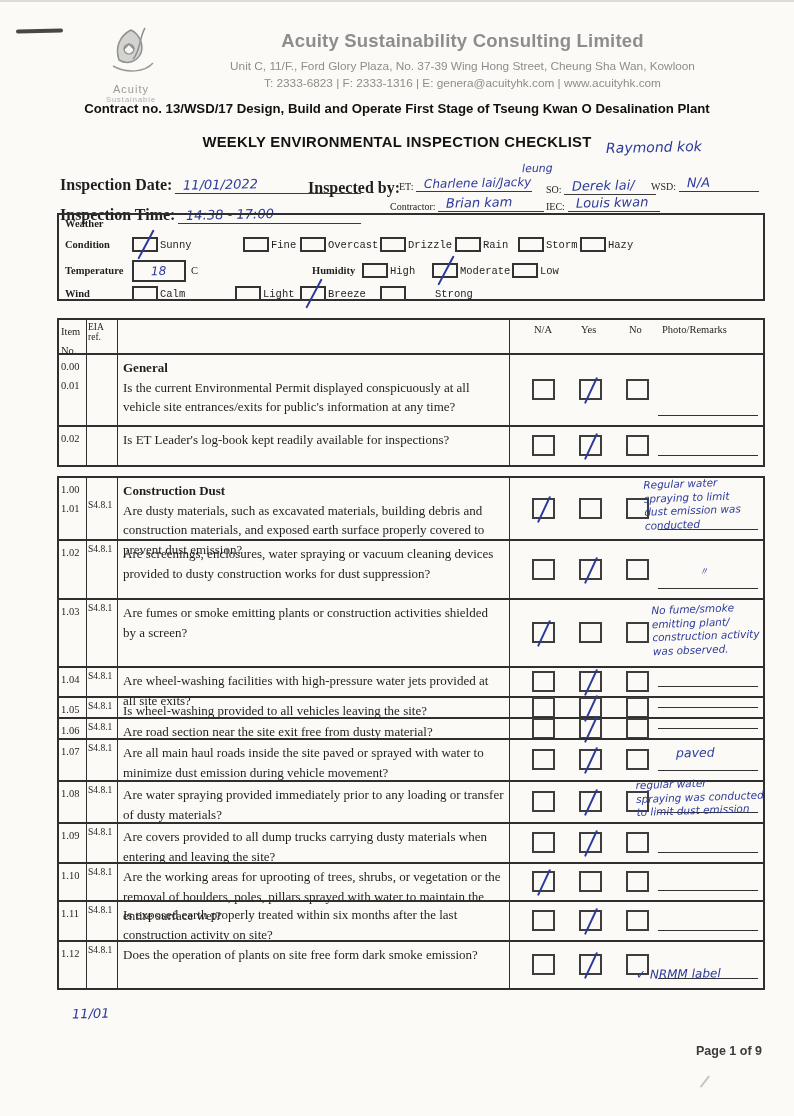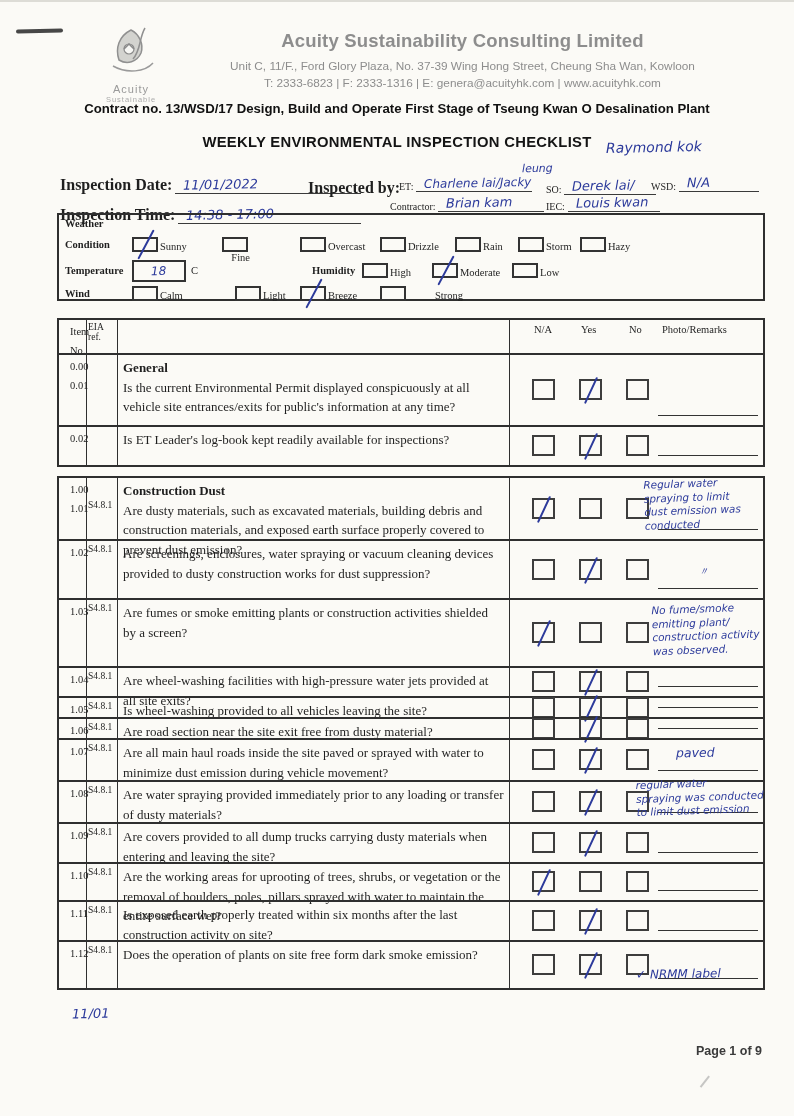--- a/index.html
+++ b/index.html
@@ -36,41 +36,41 @@
   .fline { display:inline-block; border-bottom:1.5px solid #3a3a3a; height:15px; position:relative; vertical-align:bottom; }
   .fline .hw { position:absolute; left:8px; bottom:1px; font-size:13px; white-space:nowrap; }
   .fline .sup { position:absolute; right:-20px; top:-15px; left:auto; bottom:auto; font-size:11px; }
   .hw-raymond { position:absolute; left:606px; top:139px; font-size:14px; }
 
   
   .weather { position:absolute; left:57px; top:213px; width:708px; height:88px; border:2px solid #2f2f2f; font-size:10.5px; }
   .w-title { position:absolute; left:6px; top:3px; font-weight:bold; font-size:10.5px; }
   .w-row { position:absolute; left:0; width:100%; height:20px; }
   .w-label { position:absolute; left:6px; top:2px; font-weight:bold; font-size:10.5px; }
-  .wopt { position:absolute; top:0; display:flex; align-items:flex-end; }
+  .wopt { position:absolute; top:0; display:flex; align-items:center;font-family:Liberation Mono, monospace; }
   .wcb { position:relative; width:26px; height:15px; border:2px solid #333; margin-right:2px; }
   .wopt[data-checked="true"] .wcb::before {
     content:""; position:absolute; left:11px; top:-11px; width:2.2px; height:33px;
     background:#2c3a9b; transform:rotate(28deg); border-radius:2px;
   }
   .tempbox { position:absolute; left:73px; top:-3px; width:54px; height:22px; border:2px solid #333; text-align:center; }
   .tempbox .hw { font-size:12px; line-height:19px; }
   .w-unit { position:absolute; left:132px; top:2px; font-size:10.5px; }
   .w-sub { position:absolute; left:253px; top:2px; font-weight:bold; font-size:10.5px; }
 
   
   .tables { position:absolute; left:57px; top:318px; width:708px; }
   .tseg { border:2px solid #2f2f2f; }
   .tseg.second { margin-top:9px; }
   .trow { position:relative; display:flex; }
   .trow + .trow { border-top:2px solid #2f2f2f; }
   .thead { height:33px; }
   .h58{height:72px} .h40{height:40px} .h61{height:61px} .h59{height:59px} .h68{height:68px}
   .h30{height:30px} .h32{height:21px} .h42{height:42px} .h40b{height:40px} .h38{height:38px} .h48{height:48px}
-  .c-item { width:28px; border-right:1.5px solid #2f2f2f; padding:2px 1px 0 11px; font-size:10.5px; line-height:19px; }
+  .c-item { width:28px; border-right:1.5px solid #2f2f2f; padding:2px 1px 0 2px; font-size:10.5px; line-height:19px; }
   .c-item span { display:block; }
   .c-item .sec:empty { display:none; }
   .c-eia { width:31px; border-right:1.5px solid #2f2f2f; padding:3px 1px 0 1px; font-size:9.5px; }
   .has-sec .c-eia { padding-top:22px; }
   .thead .c-eia { padding-top:2px; }
   .c-q { flex:1; border-right:1.5px solid #2f2f2f; padding:3px 5px 0 5px; font-size:13px; line-height:19.5px; }
   .c-q .sectitle { display:block; font-weight:bold; }
   .c-q .sectitle:empty { display:none; }
   .c-q .qtext { display:block; }
   .c-ans { width:253px; position:relative; }
@@ -177,21 +177,21 @@
   </div>
 
   <div class="weather">
     <span class="w-title">Weather</span>
     <div class="w-row" style="top:22px;">
       <span class="w-label">Condition</span>
       <span class="wopt" style="left:73px;" data-checked="true">
           <span class="wcb"></span>
           <span>Sunny</span>
         </span>
-      <span class="wopt" style="left:163px;flex-direction:column;" data-checked="false">
+      <span class="wopt" style="left:184px;" data-checked="false">
           <span class="wcb"></span>
           <span>Fine</span>
         </span>
       <span class="wopt" style="left:241px;" data-checked="false">
           <span class="wcb"></span>
           <span>Overcast</span>
         </span>
       <span class="wopt" style="left:321px;" data-checked="false">
           <span class="wcb"></span>
           <span>Drizzle</span>

